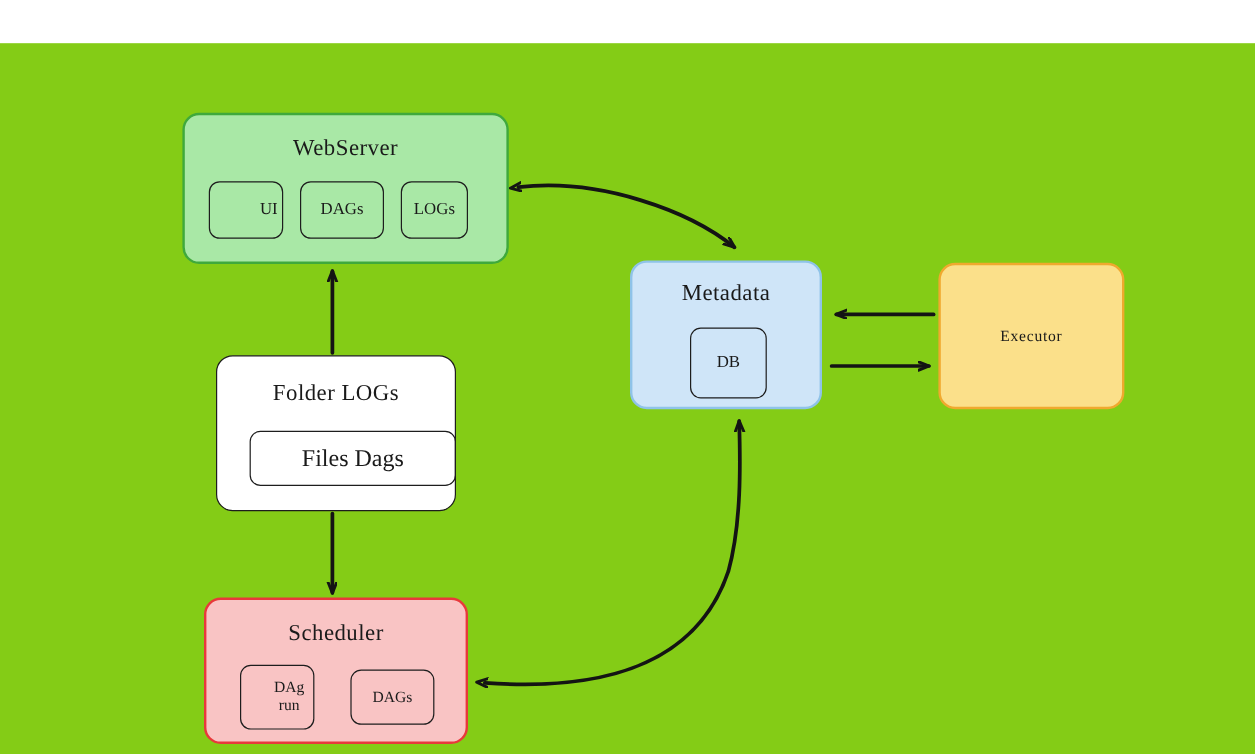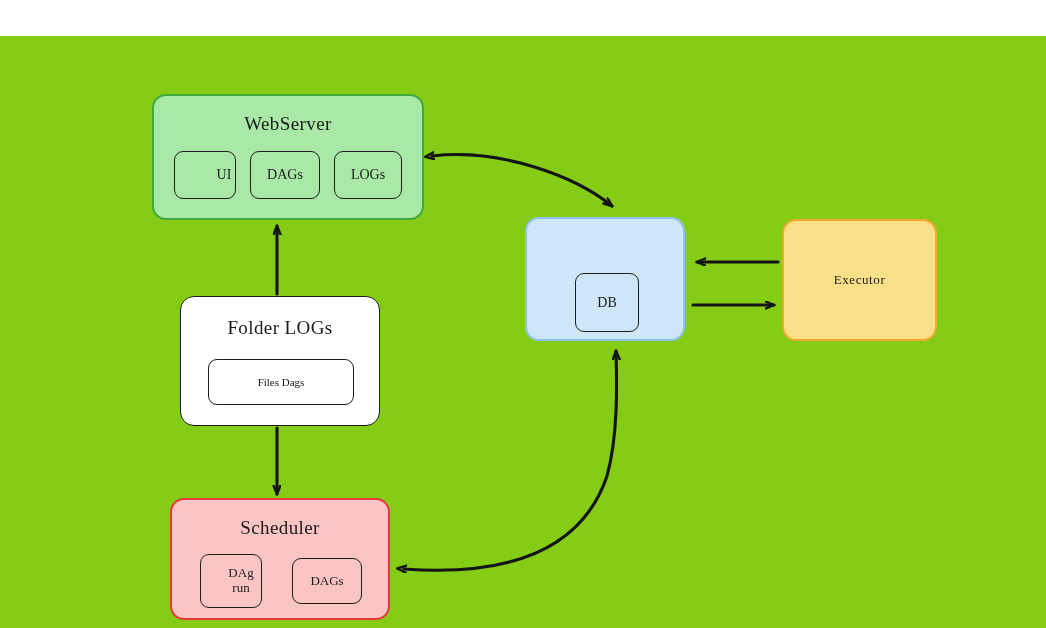--- a/index.html
+++ b/index.html
@@ -93,41 +93,42 @@
     <path d="M 778,226 L 697,226" fill="none" stroke="#141414" stroke-width="3.1" stroke-linecap="round" marker-end="url(#ah)"></path>
 
     <path d="M 693,269 L 774,269" fill="none" stroke="#141414" stroke-width="3.1" stroke-linecap="round" marker-end="url(#ah)"></path>
   </svg>
 
   <div class="node" style="left:152px; top:58px; width:272px; height:126px;
               background:#a9e8a6; border-color:#3fa93c;">
     <div class="node-title" style="top:17px;">WebServer</div>
     <div class="chip" style="left:20px; top:55px; width:62px; height:48px;padding-left:38px;">UI</div>
     <div class="chip" style="left:96px; top:55px; width:70px; height:48px;">DAGs</div>
-    <div class="chip" style="left:180px; top:55px; width:68px; height:48px;">LOGs</div>
+    <div class="chip" style="left:180px; top:55px; width:56px; height:48px;">LOGs</div>
   </div>
 
   <div class="node" style="left:180px; top:260px; width:200px; height:130px;
               background:#ffffff; border-color:#1d1d1d; border-width:1.8px;">
     <div class="node-title" style="top:20px;">Folder LOGs</div>
-    <div class="chip" style="left:27px; top:62px; width:146px; height:46px; font-size:11px;">Files Dags</div>
+    <div class="chip" style="left:27px; top:62px; width:172px; height:46px; font-size:20px;">Files Dags</div>
   </div>
 
   <div class="node" style="left:170px; top:462px; width:220px; height:122px;
               background:#f9c4c4; border-color:#e8393b;">
     <div class="node-title" style="top:17px;">Scheduler</div>
     <div class="chip small" style="left:28px; top:54px; width:62px; height:54px; flex-direction:column;padding-left:20px;">
       <span>DAg</span>
       <span>run</span>
     </div>
     <div class="chip small" style="left:120px; top:58px; width:70px; height:46px;">DAGs</div>
   </div>
 
   <div class="node" style="left:525px; top:181px; width:160px; height:124px;
               background:#cfe5f8; border-color:#8fc3e8;">
+    <div class="node-title" style="top:15px;">Metadata</div>
     <div class="chip" style="left:48px; top:54px; width:64px; height:59px;">DB</div>
   </div>
 
   <div class="node" style="left:782px; top:183px; width:155px; height:122px;
               background:#fbe08a; border-color:#f0a92e;">
     <div class="node-center-title">Executor</div>
   </div>
 
 </div>
 

